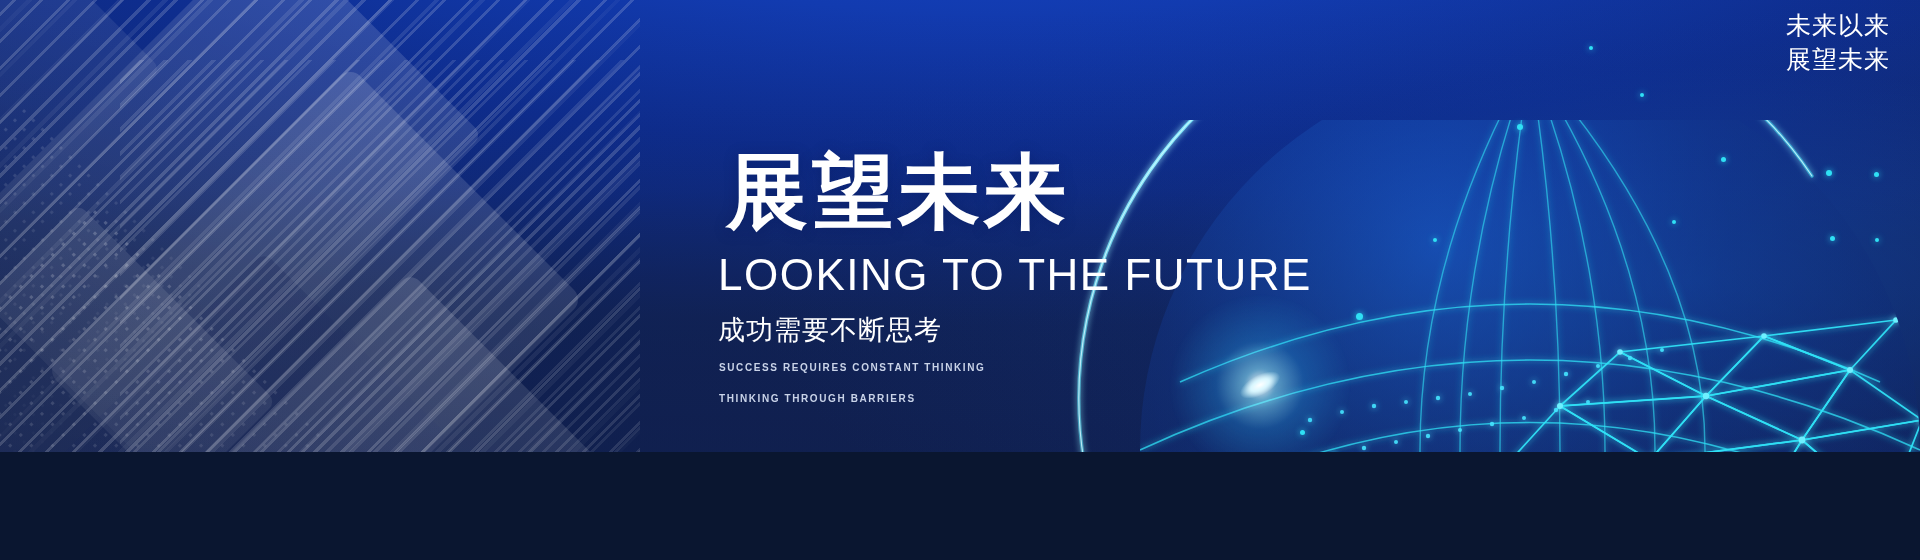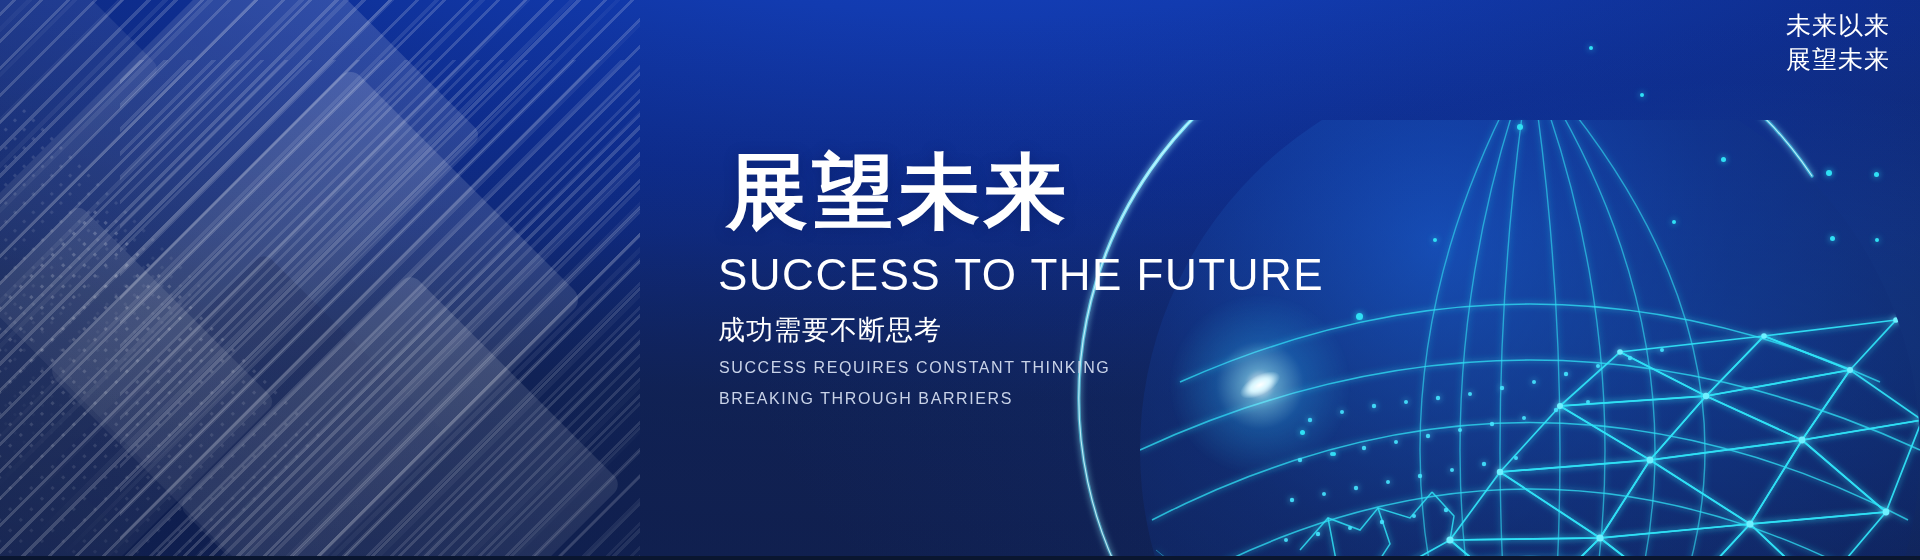--- a/index.html
+++ b/index.html
@@ -1,18 +1,18 @@
 <!DOCTYPE html>
 <html><head>
 <meta charset="utf-8">
 <style>
   html,body{margin:0;padding:0;background:#0a1630;}
   #banner{
     position:relative;
-    width:1920px;height:556px;
+    width:1920px;height:452px;
     overflow:hidden;
     font-family:"Liberation Sans","DejaVu Sans",sans-serif;
     background:
       radial-gradient(120% 150% at 52% -30%, #1646c8 0%, #123bb0 22%, #0e2d8e 42%, #12265f 68%, #101f4d 100%);
   }
 
   
   .bg-shade{
     position:absolute;inset:0;
     background:linear-gradient(180deg,
@@ -124,22 +124,22 @@
   }
   .en-title{
     font-size:44px;line-height:54px;color:#ffffff;margin:6px 0 0 2px;
     letter-spacing:1.5px;font-weight:normal;
   }
   .cn-sub{
     font-size:27px;line-height:36px;color:#ffffff;margin:10px 0 0 2px;
     letter-spacing:1px;font-weight:normal;
   }
   .en-sub{
-    font-size:16px;line-height:23px;color:#c9d3e8;margin:8px 0 0 3px;
-    letter-spacing:1.6px;font-weight:normal;
+    font-size:10px;line-height:23px;color:#c9d3e8;margin:8px 0 0 3px;
+    letter-spacing:1.6px;font-weight:bold;
   }
 
   
   .slogan{
     position:absolute;right:30px;top:8px;
     text-align:right;color:#ffffff;
     font-size:25px;line-height:34px;letter-spacing:1px;
   }
 
   
@@ -388,19 +388,19 @@
   <div class="dot" style="left:1300px;top:430px;width:5px;height:5px;"></div>
   <div class="dot" style="left:1332px;top:452px;width:4px;height:4px;"></div>
 
   <div class="slogan">
     <div>未来以来</div>
     <div>展望未来</div>
   </div>
 
   <div class="copy">
     <h1 class="cn-title">展望未来</h1>
-    <div class="en-title">SUCCESS TO THE FUTURE</div>
+    <div class="en-title">LOOKING TO THE FUTURE</div>
     <div class="cn-sub">成功需要不断思考</div>
     <div class="en-sub">SUCCESS REQUIRES CONSTANT THINKING</div>
-    <div class="en-sub">BREAKING THROUGH BARRIERS</div>
+    <div class="en-sub">THINKING THROUGH BARRIERS</div>
   </div>
 
 </div>
 
 </body></html>

